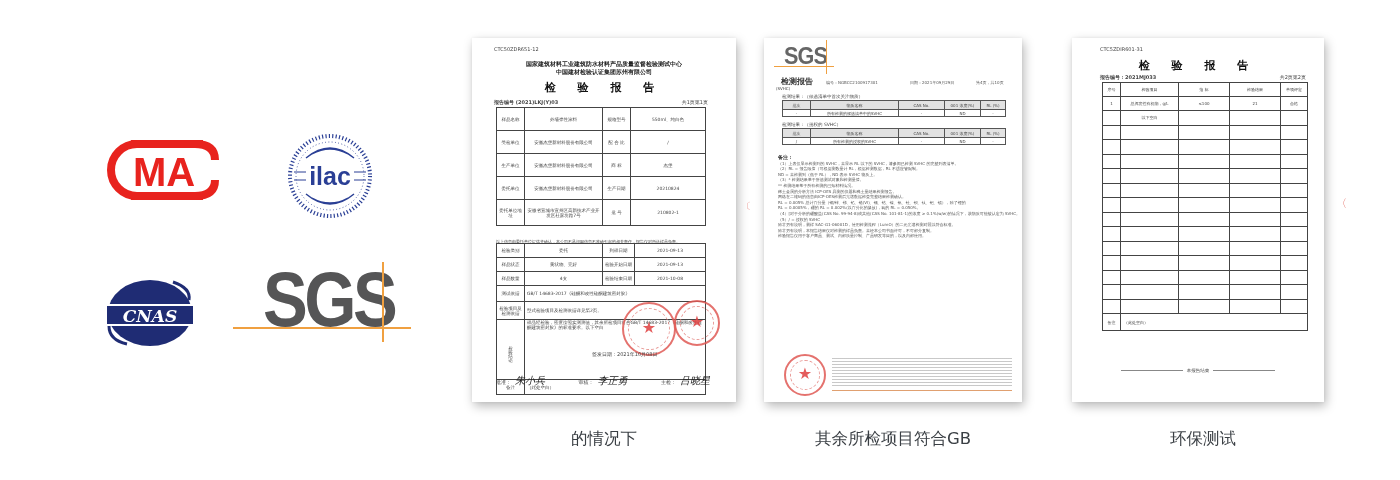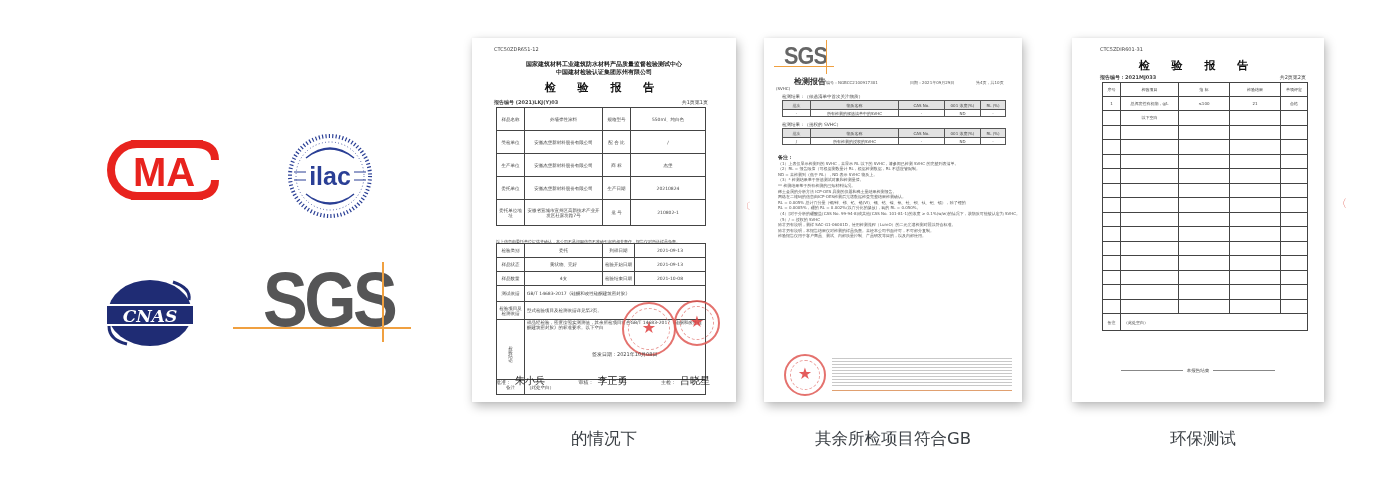--- a/index.html
+++ b/index.html
@@ -35,30 +35,30 @@
   .d1-pages { right: 28px; top: 61px; }
   .d1-table { position: absolute; left: 24px; top: 69px; width: 210px; border-collapse: collapse; font-size: 4.5px; color: #444; }
   .d1-table td { border: 1px solid #444; text-align: center; padding: 0 2px; white-space: nowrap; overflow: hidden; }
   .d1-table td.lbl { width: 28px; }
   .d1-table td.val { width: 78px; }
   .d1-table td.lbl2 { width: 28px; }
   .d1-note { left: 24px; top: 201px; font-size: 4px; }
   .d1-table2 { position: absolute; left: 24px; top: 205px; width: 210px; border-collapse: collapse; font-size: 4.5px; color: #444; }
   .d1-table2 td { border: 1px solid #444; text-align: center; padding: 0 2px; white-space: nowrap; overflow: hidden; }
   .d1-sigs { left: 24px; top: 336px; width: 214px; display: flex; justify-content: space-between; align-items: center; font-size: 5px; color: #444; }
-  .sig { font-family: "DejaVu Serif", serif; font-size: 10px; color: #222; margin-left: 4px; margin-top: 28px; }
+  .sig { font-family: "DejaVu Serif", serif; font-style: italic; font-size: 10px; color: #222; margin-left: 4px; margin-top: 28px; }
   .stamp { position: absolute; border-radius: 50%; border: 2px solid #e05a55; opacity: 0.85; }
   .stamp::after { content: "★"; position: absolute; left: 50%; top: 50%; transform: translate(-50%,-58%); color: #e04040; font-size: 16px; }
   .stamp-inner { position: absolute; inset: 4px; border-radius: 50%; border: 1px dashed #e58a86; }
 
   
   .d2-sgs { left: 20px; top: 4px; font-family: "Liberation Sans", sans-serif; font-weight: 700; font-size: 24px; letter-spacing: -1px; color: #666; transform: scaleX(0.9); transform-origin: left; }
   .d2-sgs-h { left: 10px; top: 28px; width: 60px; height: 1px; background: #f0a040; }
   .d2-sgs-v { left: 62px; top: 2px; width: 1px; height: 34px; background: #f0a040; }
-  .d2-title { left: 30px; top: 38px; font-size: 8px; font-weight: 700; color: #333; }
+  .d2-title { left: 17px; top: 38px; font-size: 8px; font-weight: 700; color: #333; }
   .d2-sub { left: 12px; top: 48px; font-size: 4px; color: #444; }
   .d2-hdr { top: 42px; font-size: 4px; color: #555; }
   .d2-sec { left: 18px; font-size: 4.5px; color: #444; }
   .d2-table { position: absolute; left: 18px; width: 224px; border-collapse: collapse; font-size: 4px; color: #444; }
   .d2-table td { border: 1px solid #555; text-align: center; padding: 0 1px; height: 7px; white-space: nowrap; }
   .d2-table tr.h td { background: #e2e2e2; height: 9px; }
   .d2-notes { left: 14px; top: 117px; font-size: 4px; line-height: 5.6px; color: #555; white-space: nowrap; }
   .d2-notes b { font-size: 5px; color: #333; }
   .d2-foot-text { left: 68px; top: 320px; width: 180px; height: 28px;
     background: repeating-linear-gradient(to bottom, #bbb 0 1px, transparent 1px 3px); opacity: 0.8; }

